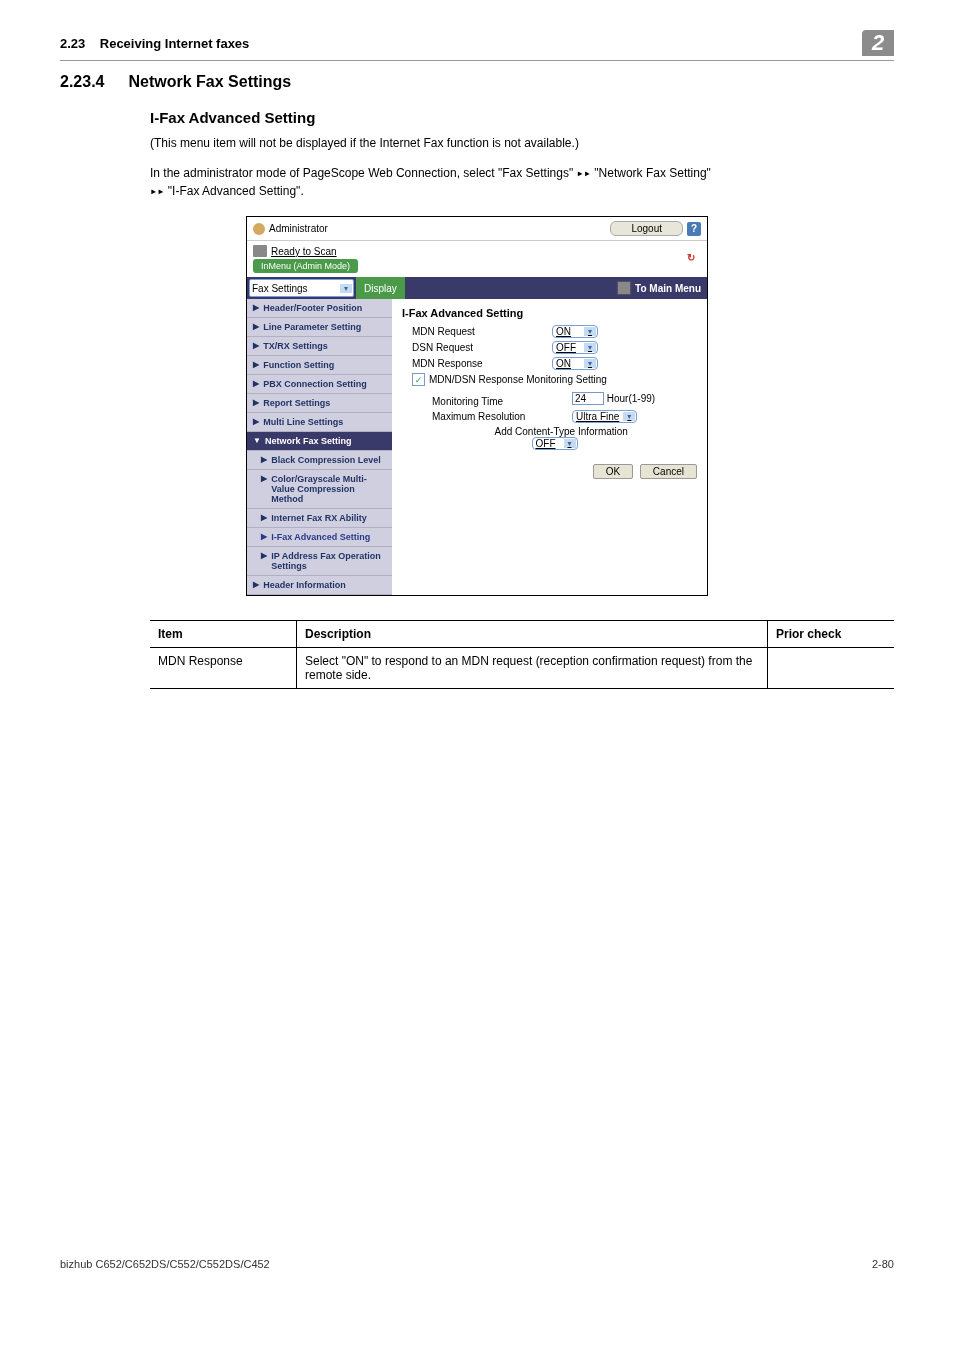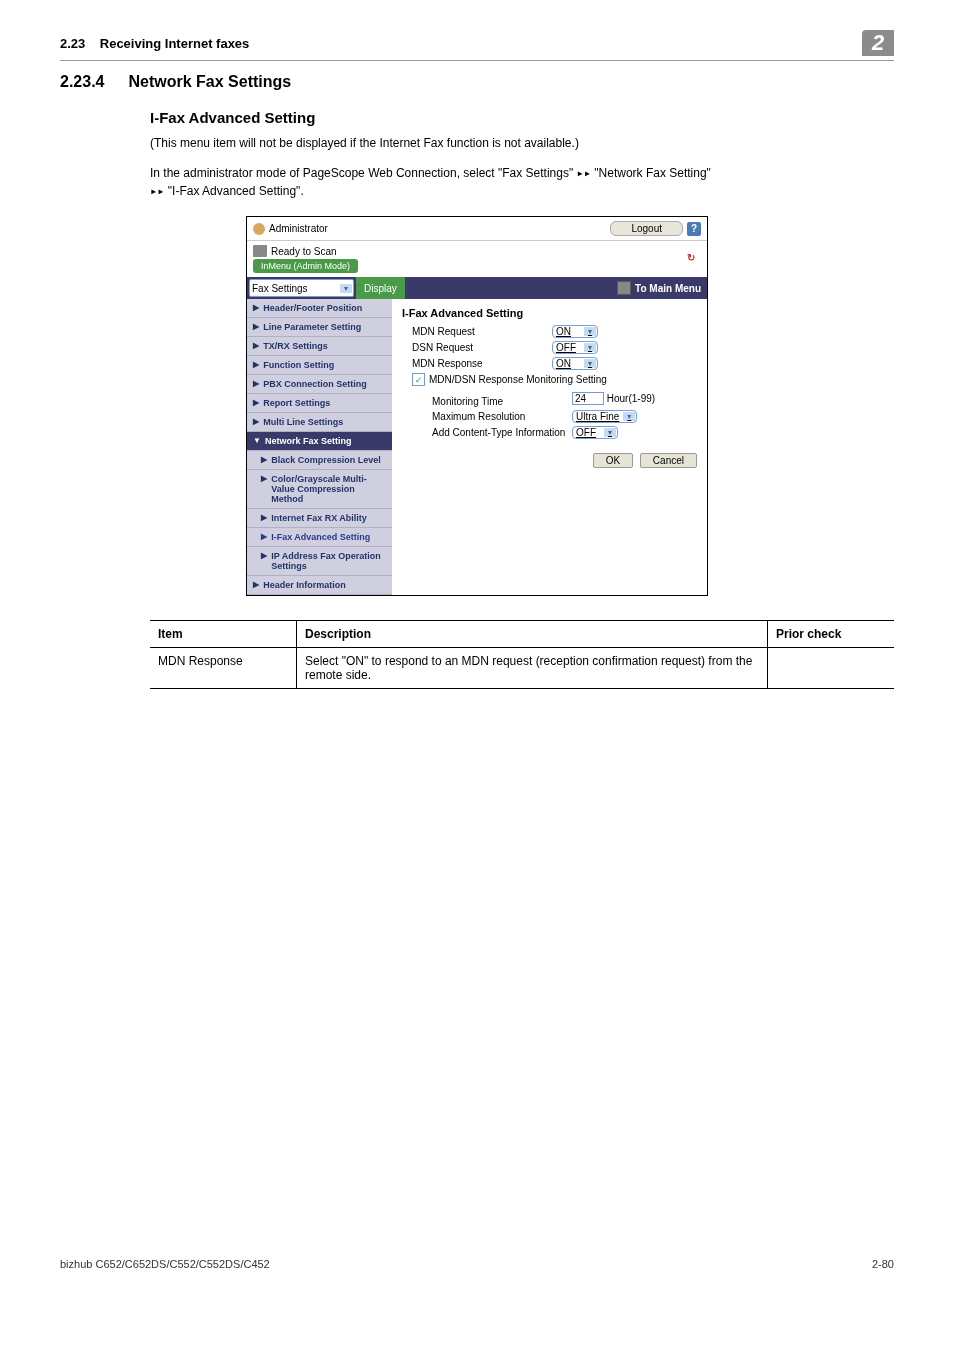--- a/index.html
+++ b/index.html
@@ -290,21 +290,21 @@
     border-top: 0;
     color: #333;
   }
   .person-icon {
     width:12px;height:12px;background:#d4a861;border-radius:50%;
     display:inline-block;
   }
   .printer-icon {
      width:14px;height:12px;background:#888;display:inline-block;border-radius:1px;
   }
-  .ready-row{display:flex;align-items:center;gap:4px;margin-bottom:2px;}
+  .ready-row{display:flex;align-items:center;gap:4px;margin-bottom:2px;text-decoration:underline;}
 </style>
 </head>
 <body>
 
 <div class="page">
   <div class="topbar">
     <div class="topbar-left">
       <span>2.23</span>&nbsp;&nbsp;&nbsp;
       <span>Receiving Internet faxes</span>
     </div>
@@ -457,21 +457,21 @@
               <div class="lbl" style="padding-left: 20px; margin-top: 7px;">Monitoring Time</div>
               <div><span class="txtinput">24</span><span> Hour(1-99)</span></div>
             </div>
             <div class="form-row" style="padding-left: 10px;">
               <div class="lbl" style="padding-left: 20px;">Maximum Resolution</div>
               <div><span class="sel">
                   <span>Ultra Fine</span>
                   <span class="chev">▾</span>
                 </span></div>
             </div>
-            <div class="form-row" style="padding-left: 10px;">
+            <div class="form-row" style="padding-left: 10px; flex-direction: column;">
               <div class="lbl" style="padding-left: 20px;">Add Content-Type Information</div>
               <div><span class="sel">
                   <span>OFF</span>
                   <span class="chev">▾</span>
                 </span></div>
             </div>
           </div>
         <div class="btnrow">
           <button class="okbtn">OK</button>
           <button class="cancelbtn">Cancel</button>

